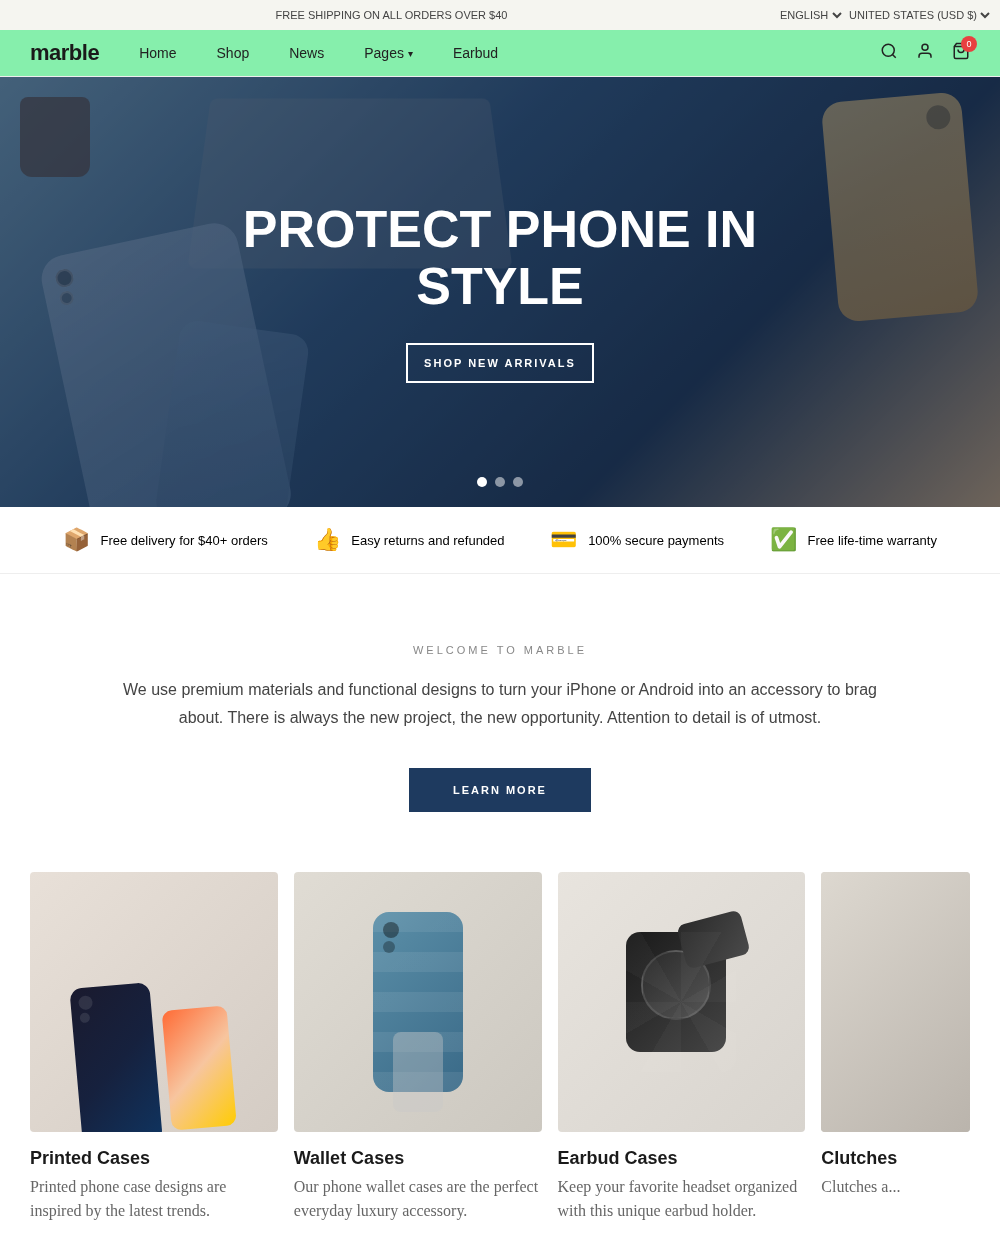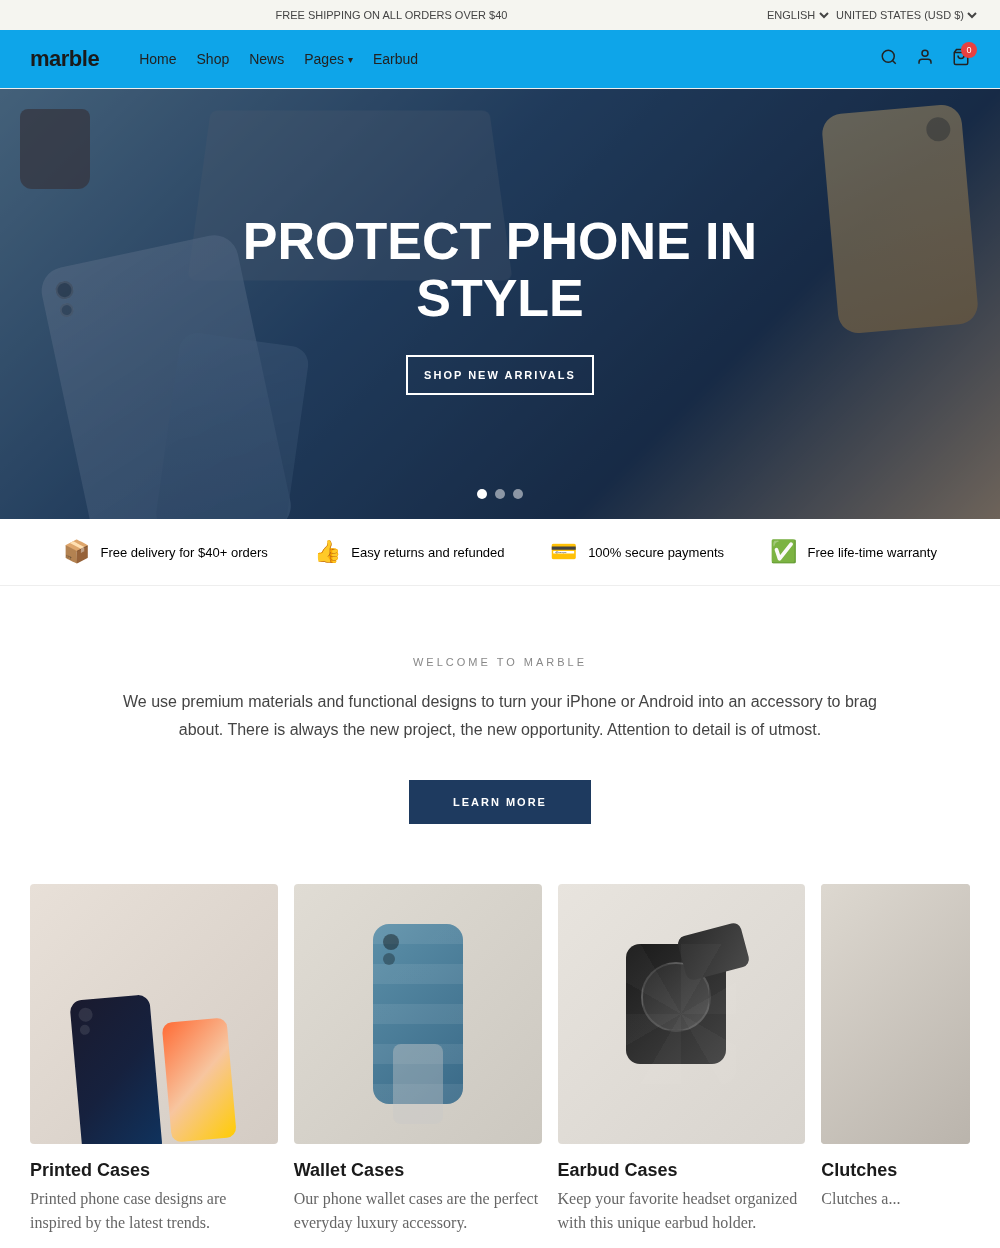--- a/index.html
+++ b/index.html
@@ -4,48 +4,48 @@
   <style>
     * { margin: 0; padding: 0; box-sizing: border-box; }
     body { font-family: 'Helvetica Neue', Arial, sans-serif; background: #fff; width: 1000px; }
 
     
     .top-bar {
       background: #f5f5f0;
       display: flex;
       justify-content: space-between;
       align-items: center;
-      padding: 8px 20px;
+      padding: 8px 7px;
       font-size: 11px;
       color: #444;
     }
     .top-bar-left { flex: 1; text-align: center; }
     .top-bar-right { display: flex; align-items: center; font-size: 11px; }
     .top-bar-right select { background: transparent; border: none; font-size: 11px; color: #444; cursor: pointer; }
 
     
     .navbar {
       display: flex;
       align-items: center;
       padding: 0 30px;
-      height: 59px;
+      height: 47px;
       border-bottom: 1px solid #eee;
-      background: #0ea5e9;
+      background: #86efac;
     }
     .logo {
       font-size: 22px;
       font-weight: 700;
       color: #1a1a1a;
       letter-spacing: -0.5px;
       margin-right: 40px;
     }
     .nav-links {
       display: flex;
       align-items: center;
-      gap: 20px;
+      gap: 40px;
       flex: 1;
     }
     .nav-links a {
       text-decoration: none;
       color: #222;
       font-size: 14px;
       font-weight: 400;
     }
     .nav-links .pages-link {
       display: flex;

